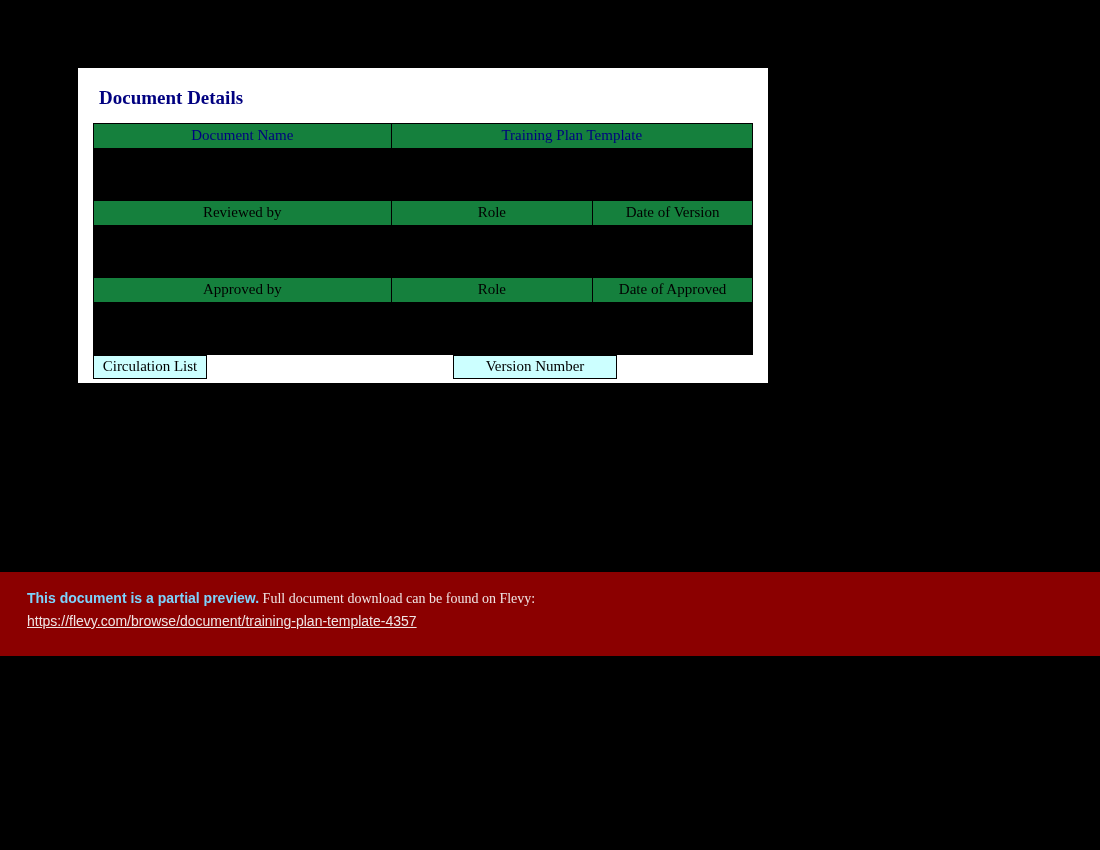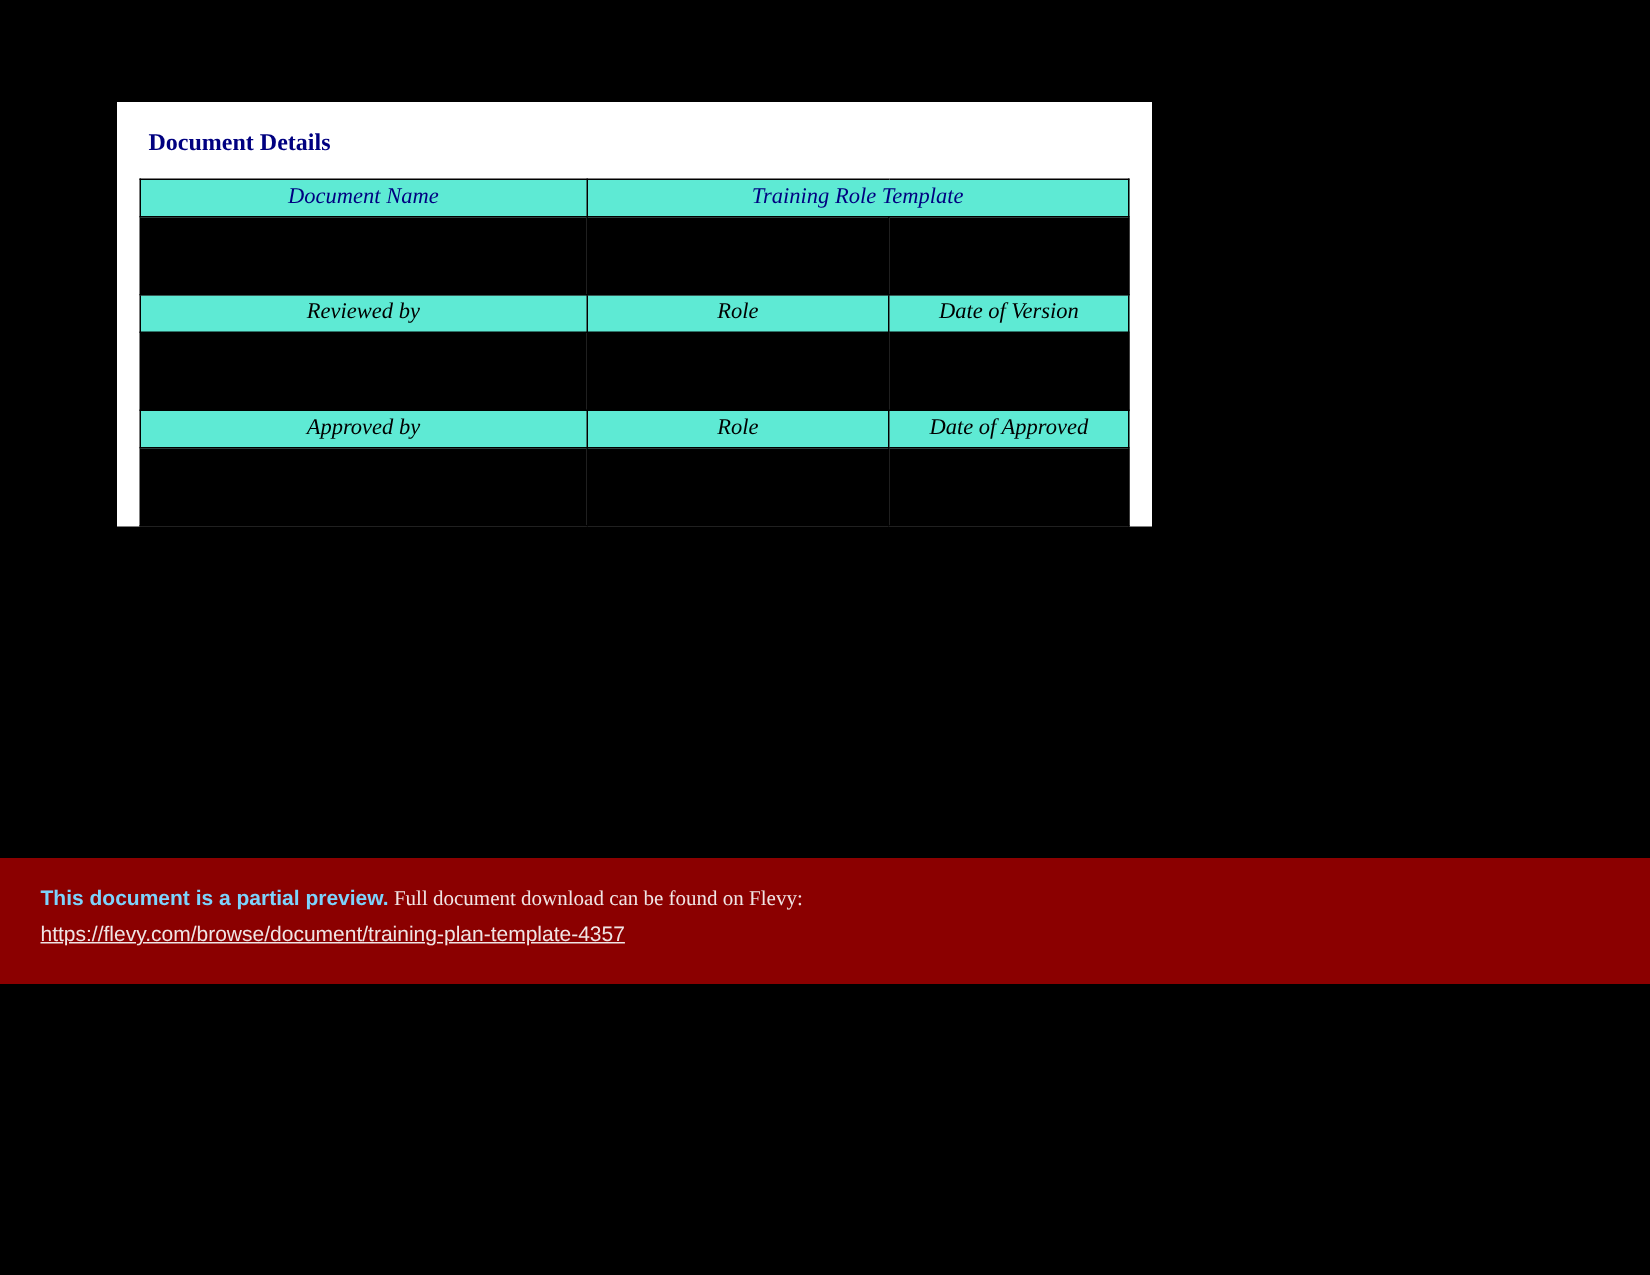--- a/index.html
+++ b/index.html
@@ -20,39 +20,38 @@
     width:690px;
     background:#fff;
     box-sizing:border-box;
   }
   .page-inner{
     padding:15px 15px 0 15px;
   }
   .title{
     color:#000080;
     font-weight:bold;
-    font-size:16px;
+    font-size:19px;
     margin:4px 0 14px 6px;
   }
   table.details{
     width:660px;
     border-collapse:collapse;
     margin:0 auto 0 auto;
   }
   table.details td, table.details th{
     border:1px solid #000;
     text-align:center;
     vertical-align:middle;
     font-weight:normal;
     padding:3px 0 4px 0;
     font-size:15px;
   }
   .hcell{
-    background:#5eead4;
-    font-style:italic;
+    background:#15803d;
   }
   .bluebold{
     color:#000080;
     font-weight:bold;
   }
   .black{
     color:#000;
   }
   
   table.mini{
@@ -131,21 +130,21 @@
 
     <table class="details">
       <colgroup>
         <col style="width:298px">
         <col style="width:202px">
         <col style="width:160px">
       </colgroup>
       <tbody>
           <tr>
         <td class="hcell bluebold">Document Name</td>
-        <td class="hcell bluebold" colspan="2">Training Role Template</td>
+        <td class="hcell bluebold" colspan="2">Training Plan Template</td>
       </tr>
       <tr class="black-row">
             <td></td>
             <td></td>
             <td></td>
           </tr>
       <tr>
         <td class="hcell black">Reviewed by</td>
         <td class="hcell black">Role</td>
         <td class="hcell black">Date of Version</td>
@@ -161,20 +160,36 @@
         <td class="hcell black">Date of Approved</td>
       </tr>
       <tr class="black-row">
             <td></td>
             <td></td>
             <td></td>
           </tr>
     </tbody>
       </table>
 
+    <div class="mini-wrap">
+      <table class="mini mini-left">
+        <tbody>
+            <tr>
+              <td style="width:100px">Circulation List</td>
+            </tr>
+      </tbody>
+        </table>
+      <table class="mini mini-right">
+        <tbody>
+            <tr>
+              <td style="width:150px">Version Number</td>
+            </tr>
+      </tbody>
+        </table>
+    </div>
   </div>
 </div>
 
 <div class="footer">
   <div>
     <span class="lead">This document is a partial preview.</span><span class="rest">  Full document download can be found on Flevy:</span>
   </div>
   <a href="#">https://flevy.com/browse/document/training-plan-template-4357</a>
 </div>
 

